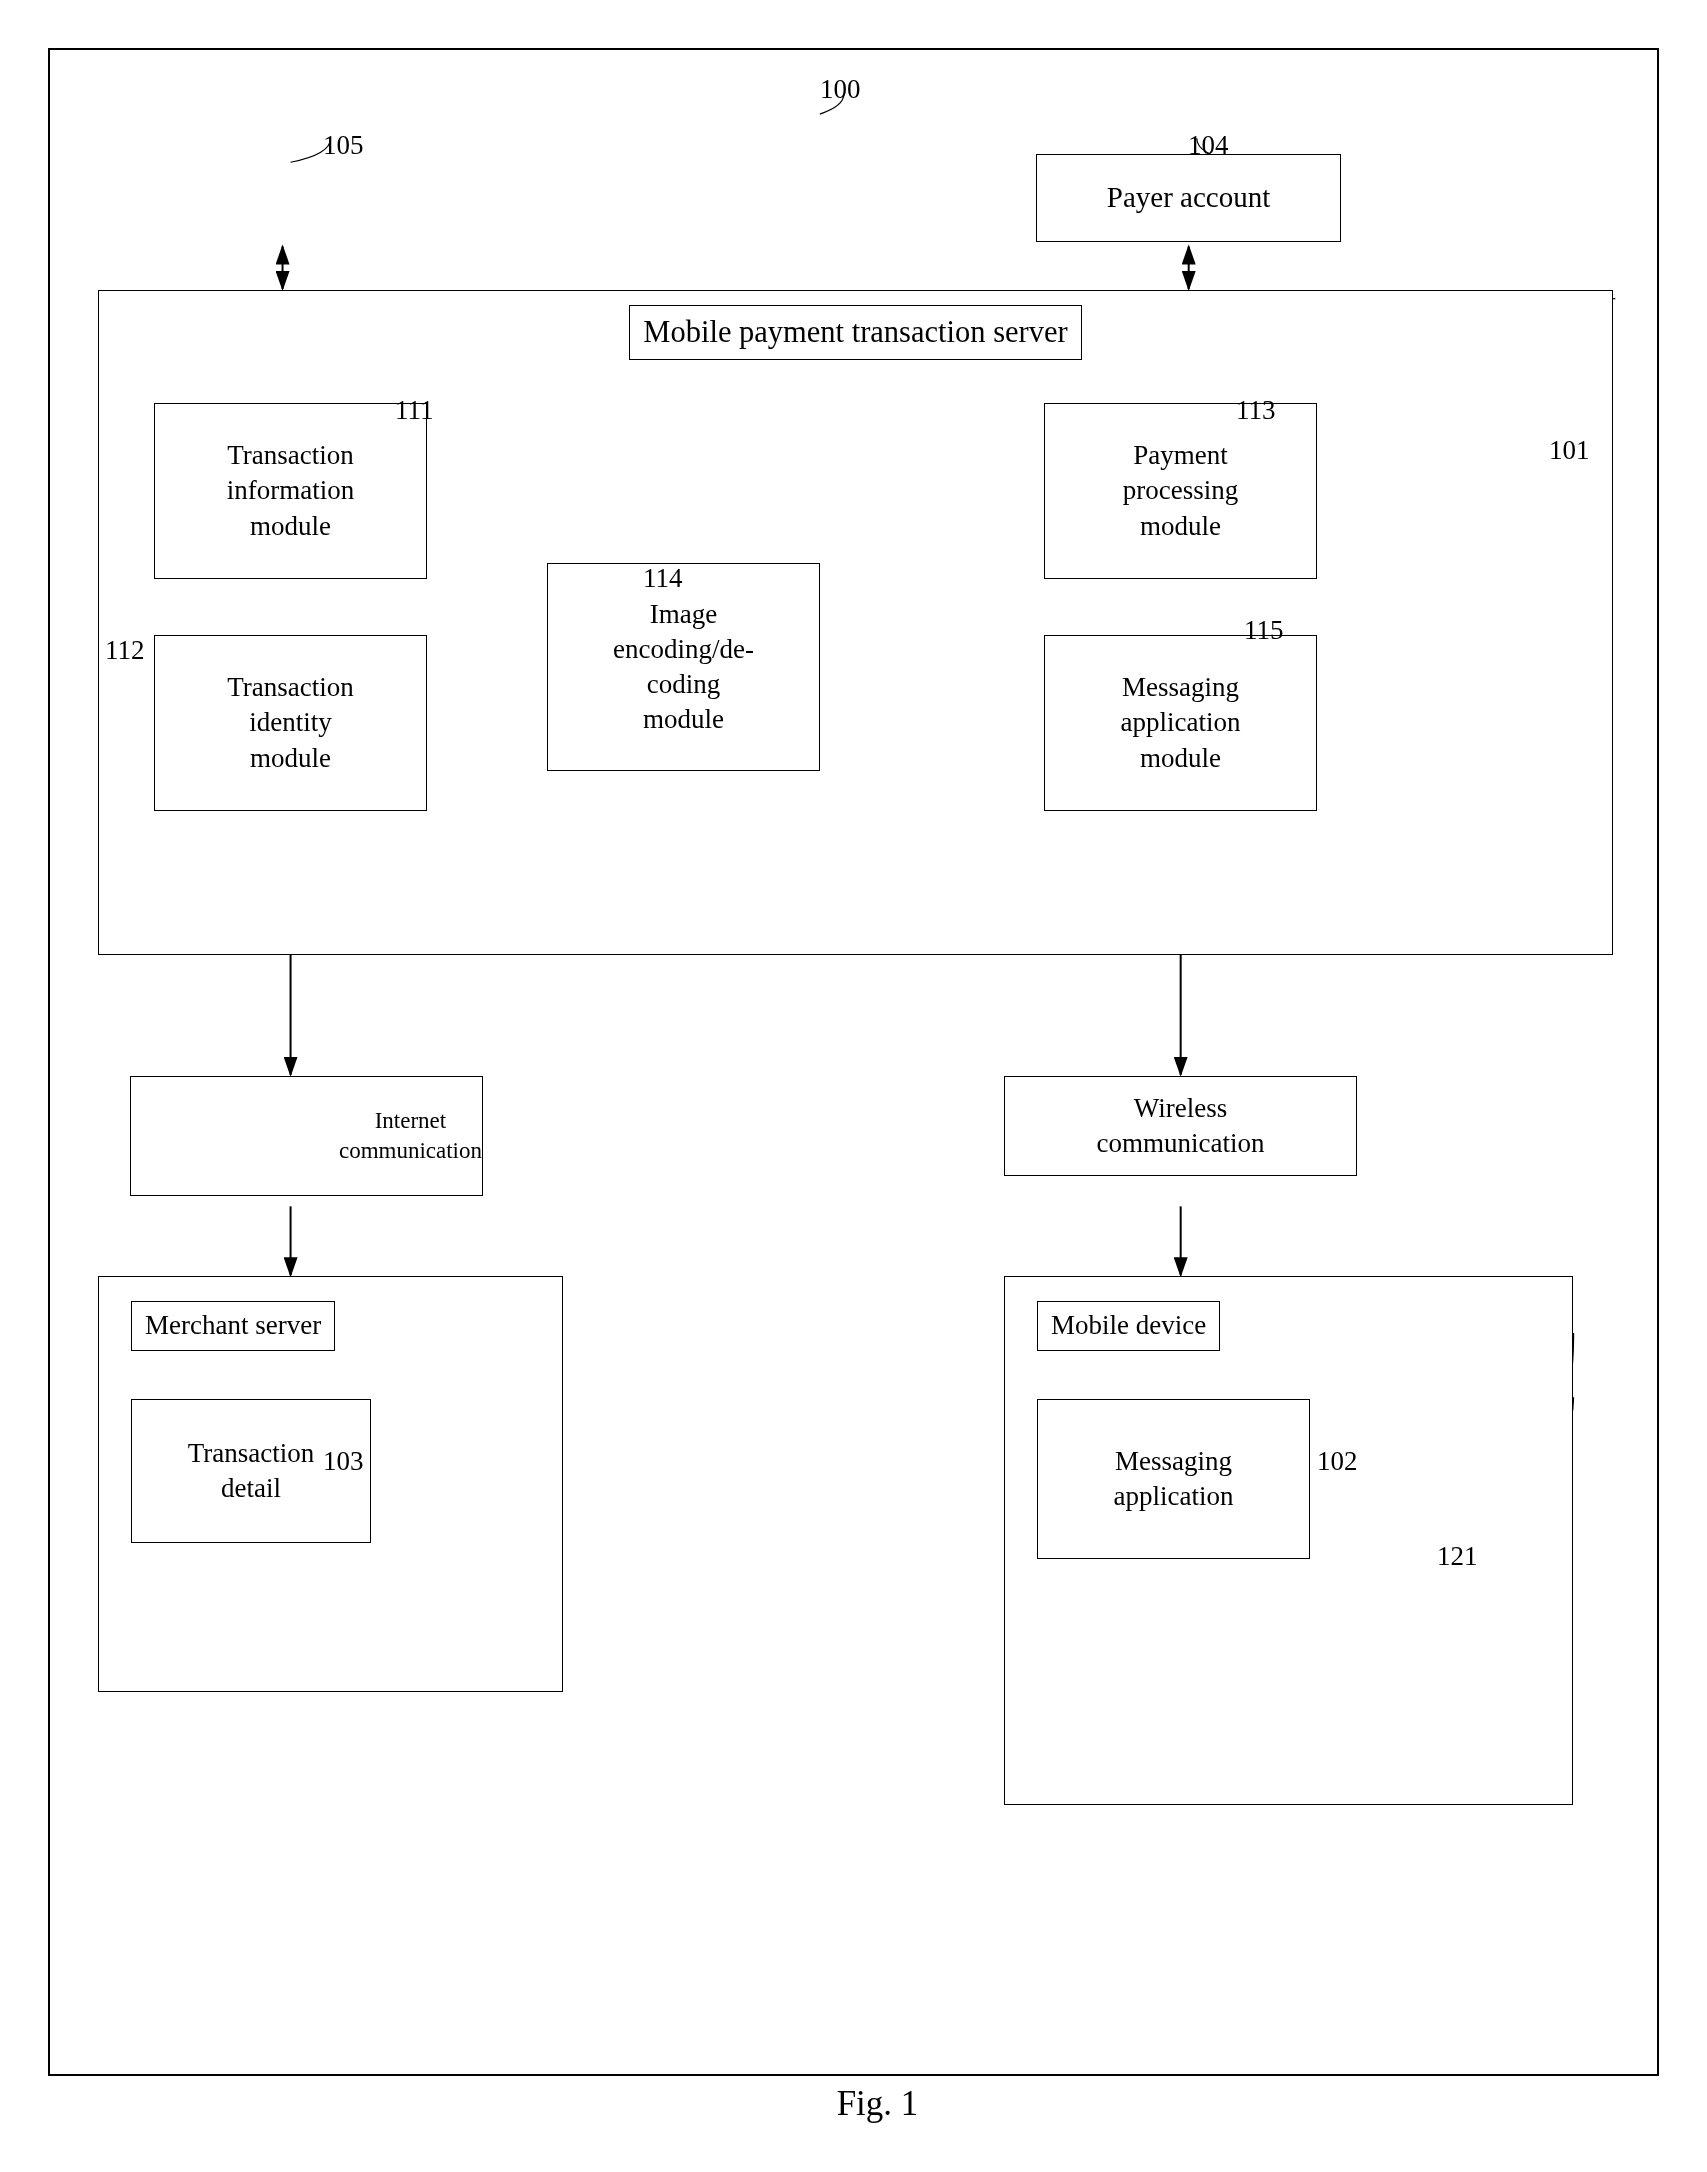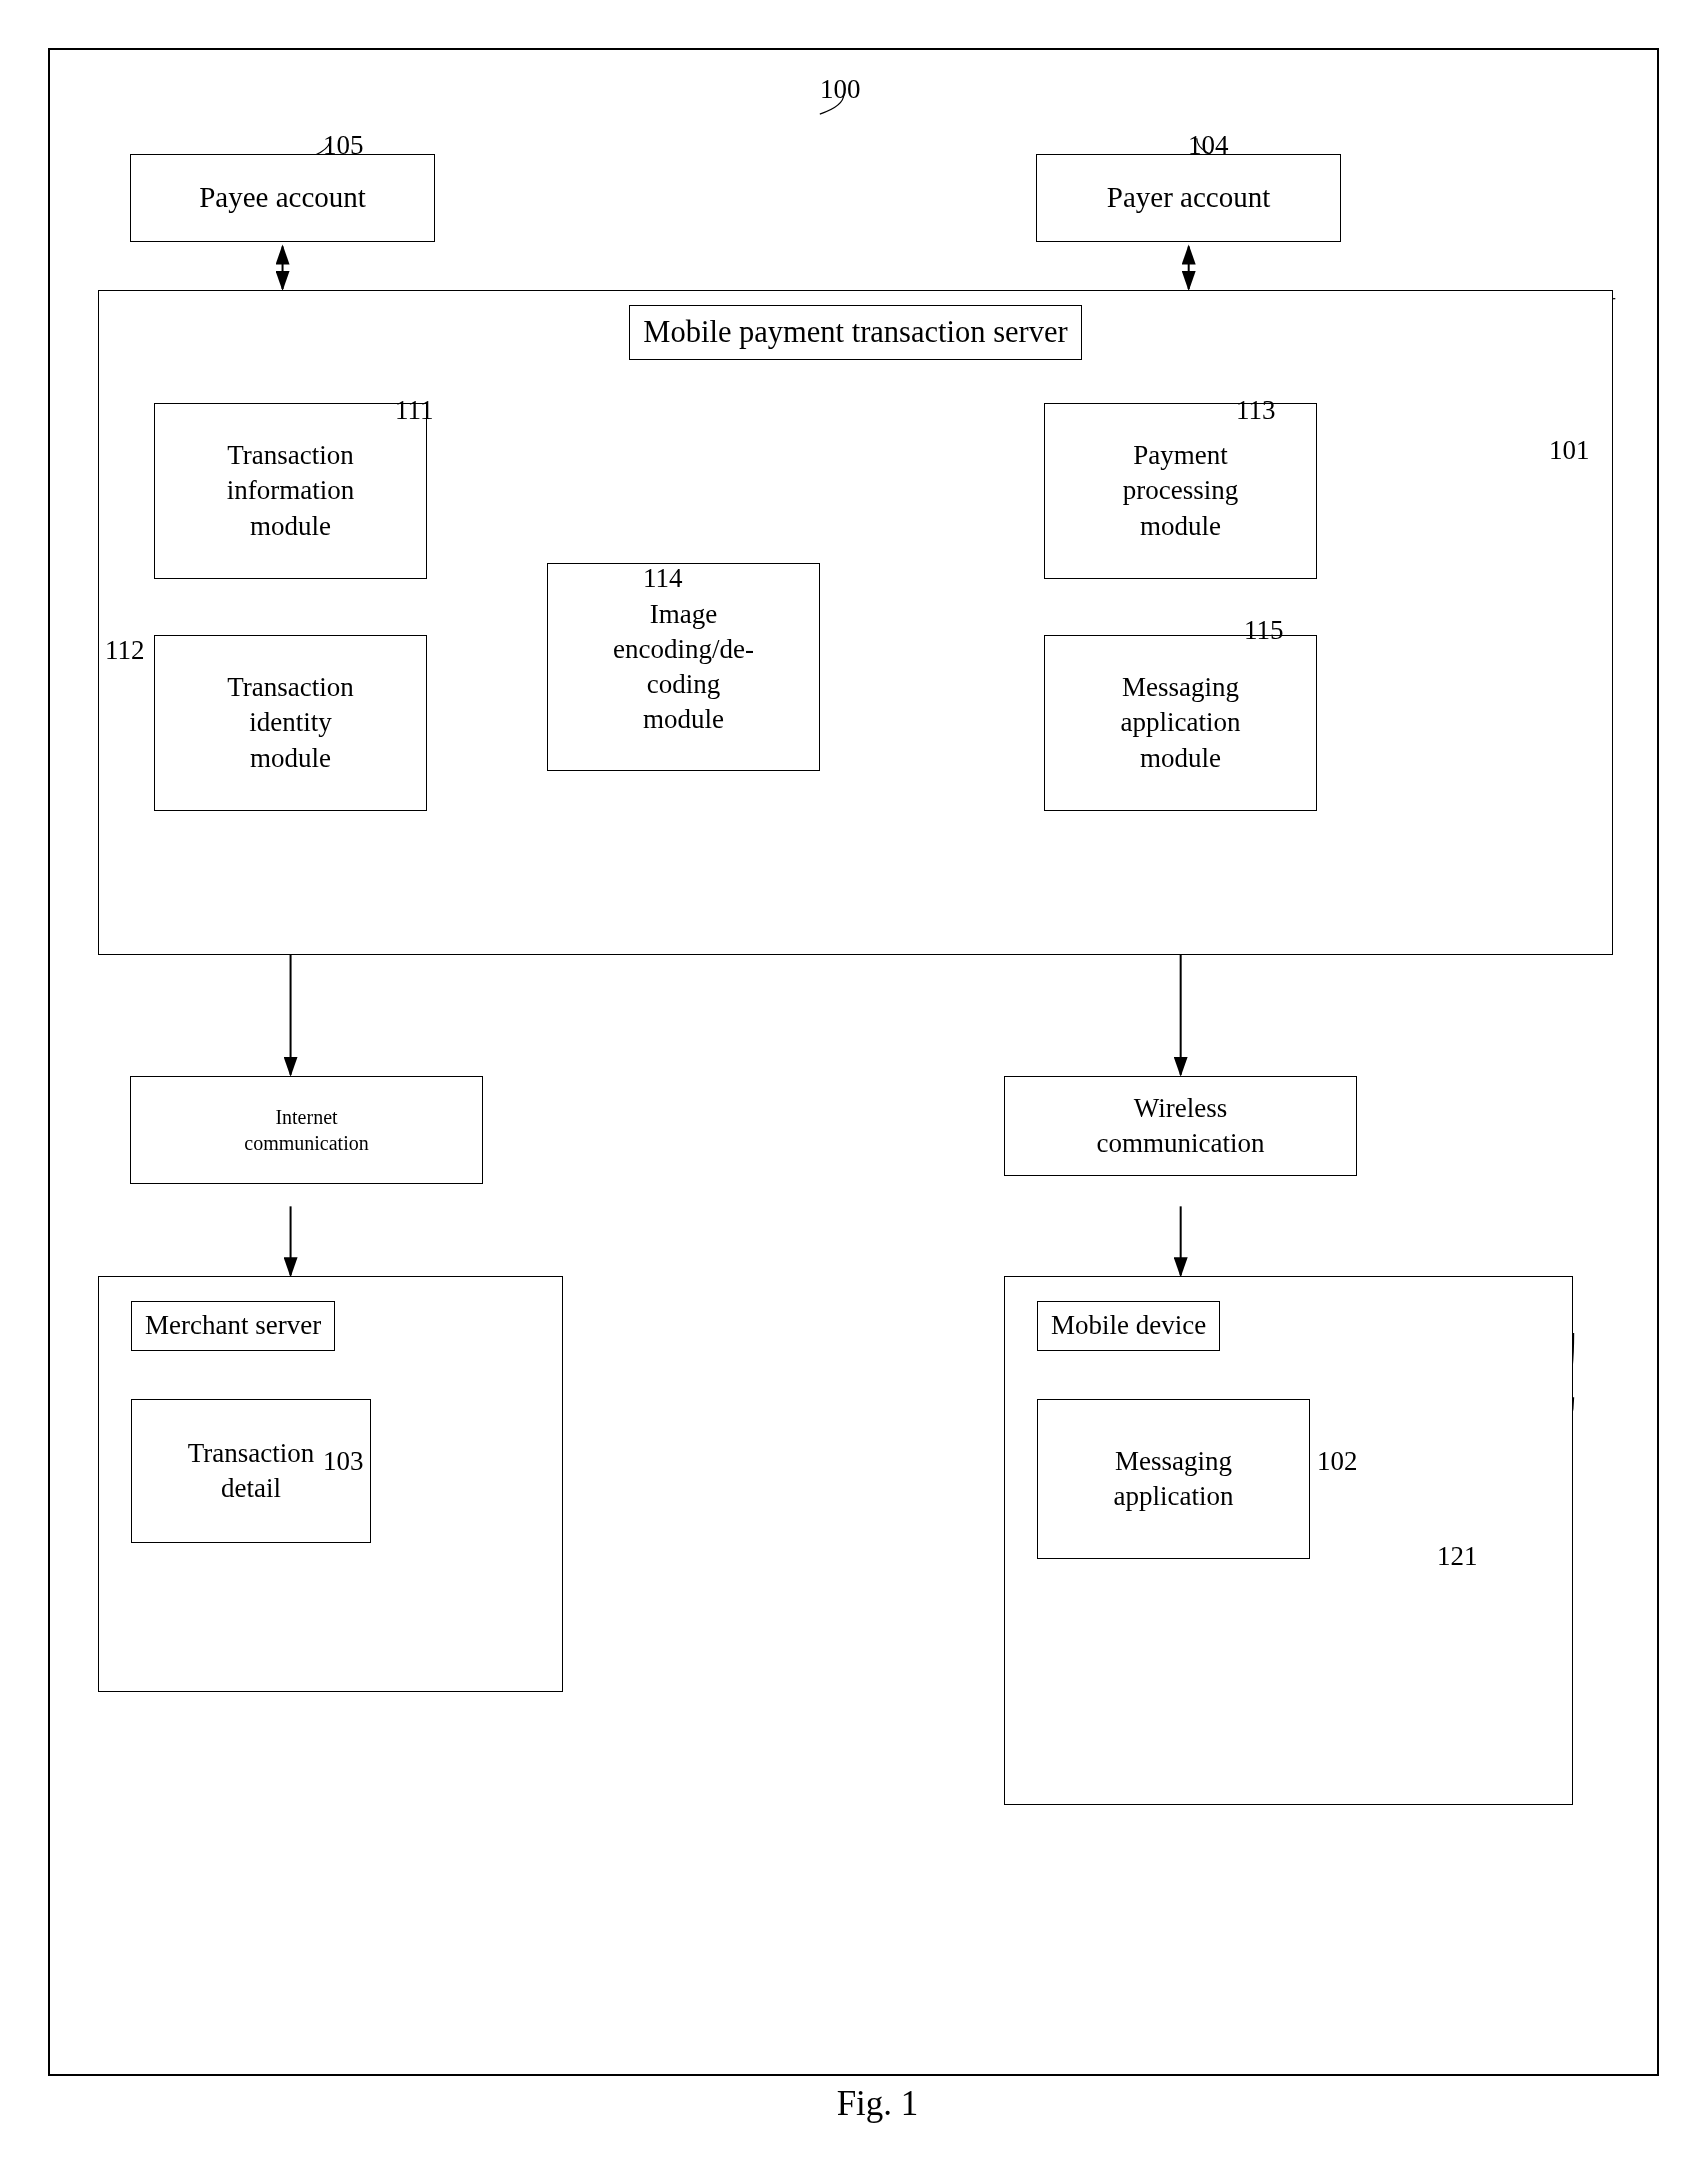--- a/index.html
+++ b/index.html
@@ -124,23 +124,20 @@
     <path d="M 750 650 Q 730 650 700 660" stroke="#000" stroke-width="1.5" fill="none"></path>
 
     <path d="M 1490 710 Q 1470 710 1450 740" stroke="#000" stroke-width="1.5" fill="none"></path>
 
     <path d="M 1730 1870 Q 1760 1870 1840 1800 Q 1900 1740 1900 1680" stroke="#000" stroke-width="1.5" fill="none"></path>
 
   </svg>
 
   <div class="label" style="left:770px; top:24px;">100</div>
 
-  <div class="box" style="left:80px; top:104px; width:305px; height:88px; font-size:29px;">
-    <span>Payee account</span>
-  </div>
 
   <div class="label" style="left:273px; top:80px;">105</div>
 
   <div class="box" style="left:986px; top:104px; width:305px; height:88px; font-size:29px;">
     <span>Payer account</span>
   </div>
 
   <div class="label" style="left:1138px; top:80px;">104</div>
 
   <div class="box" style="left:48px; top:240px; width:1515px; height:665px; align-items:flex-start; justify-content:center; padding-top:14.4px; font-size:30.5px;">
@@ -174,21 +171,21 @@
   </div>
 
   <div class="label" style="left:1186px; top:345px;">113</div>
 
   <div class="box" style="left:994px; top:585px; width:273px; height:176px; font-size:27px;">
     <span>Messaging<br>application<br>module</span>
   </div>
 
   <div class="label" style="left:1194px; top:565px;">115</div>
 
-  <div class="box" style="left:80px; top:1026px; width:353px; height:108px; font-size:20px;">
+  <div class="box" style="left:80px; top:1026px; width:353px; height:120px; font-size:23px;justify-content:flex-end;">
     <span>Internet<br>communication</span>
   </div>
 
   <div class="box" style="left:954px; top:1026px; width:353px; height:100px; font-size:27px;">
     <span>Wireless<br>communication</span>
   </div>
 
   <div class="box" style="left:48px; top:1226px; width:465px; height:416px; align-items:flex-start; justify-content:flex-start; padding:24px 32px; flex-direction:column; gap:32px;">
 
     <div class="box-inner" style="font-size:27px;">

